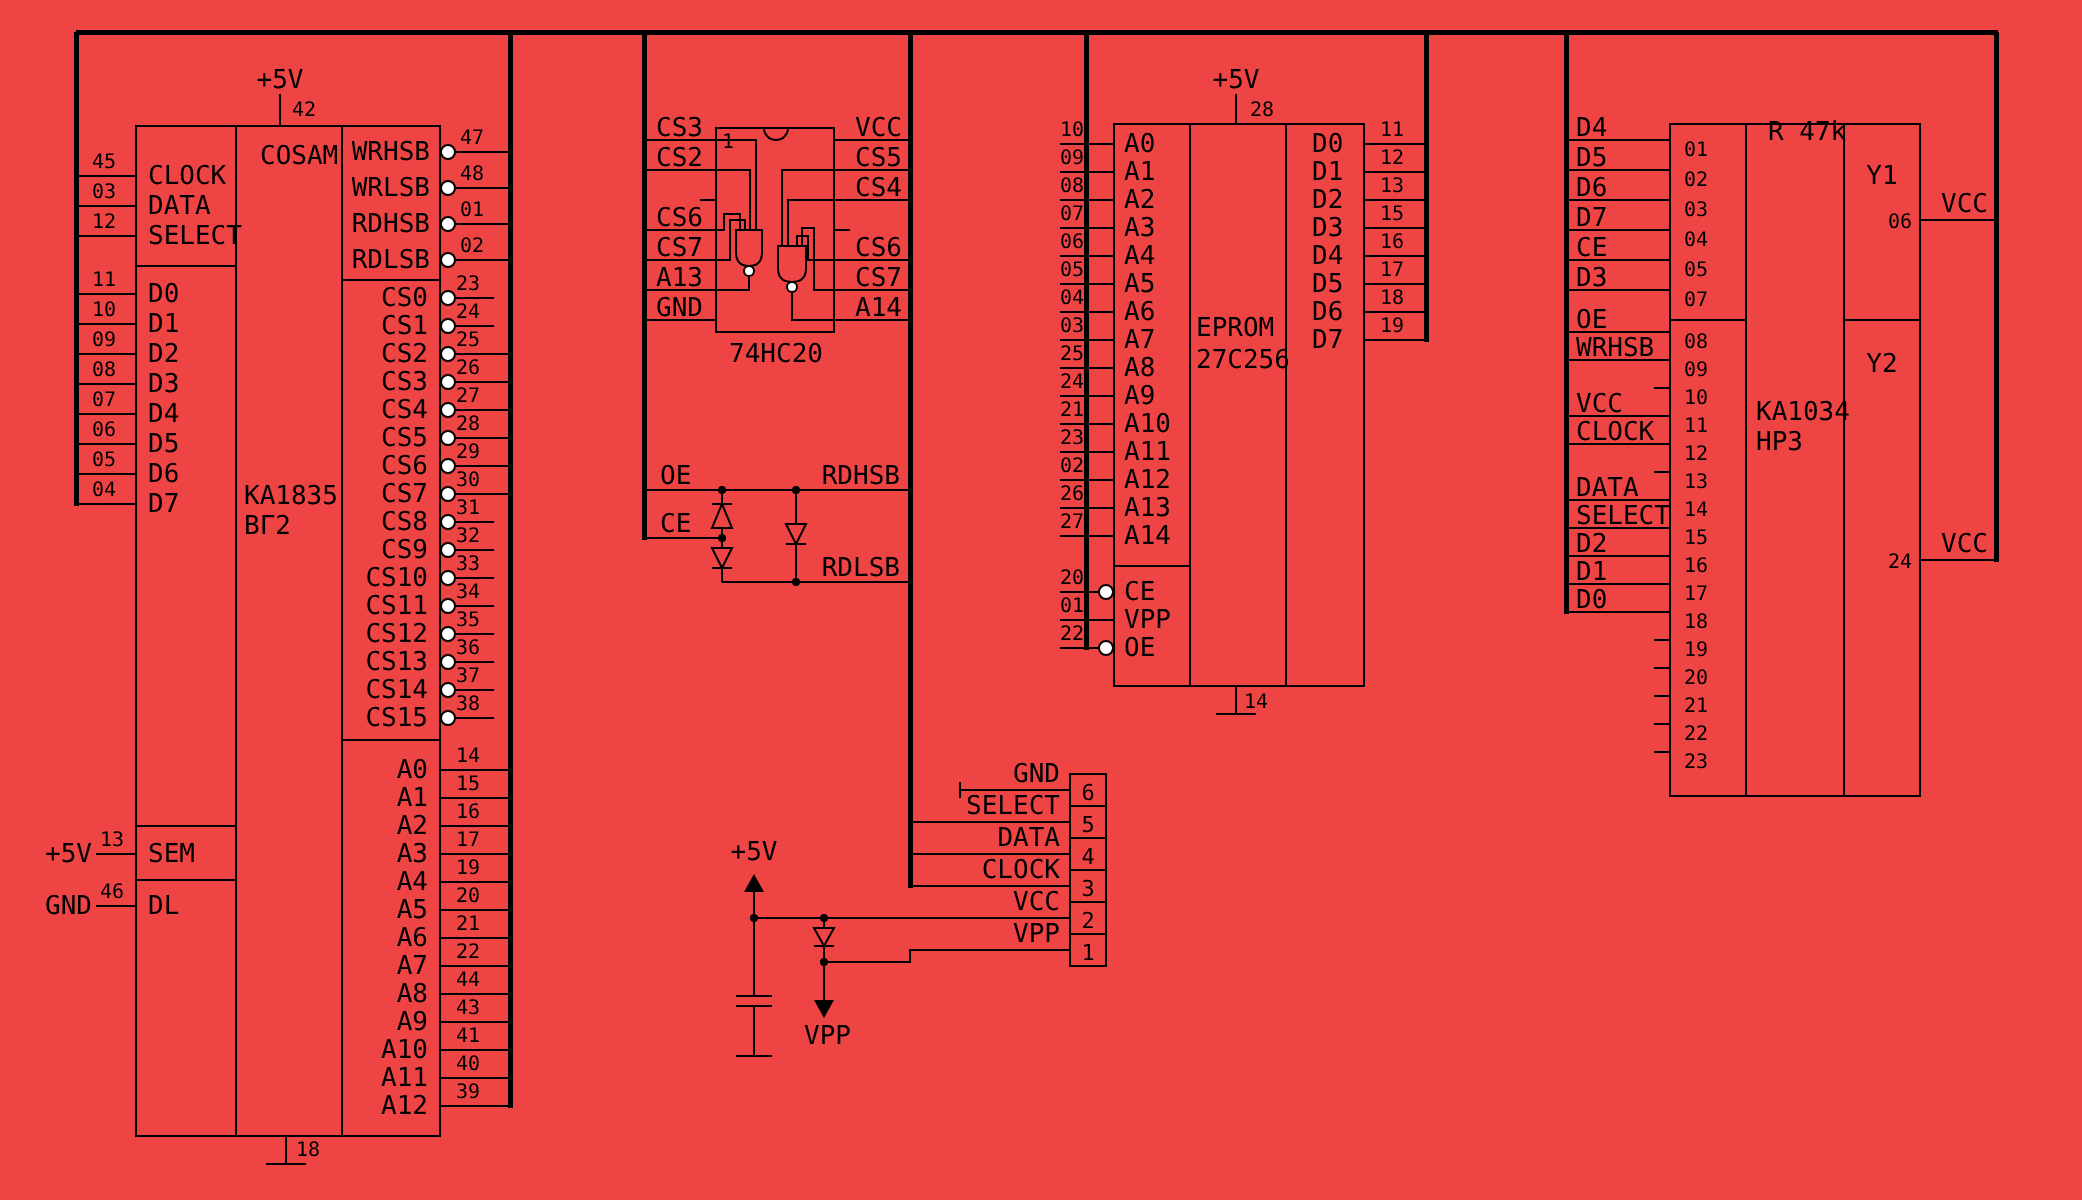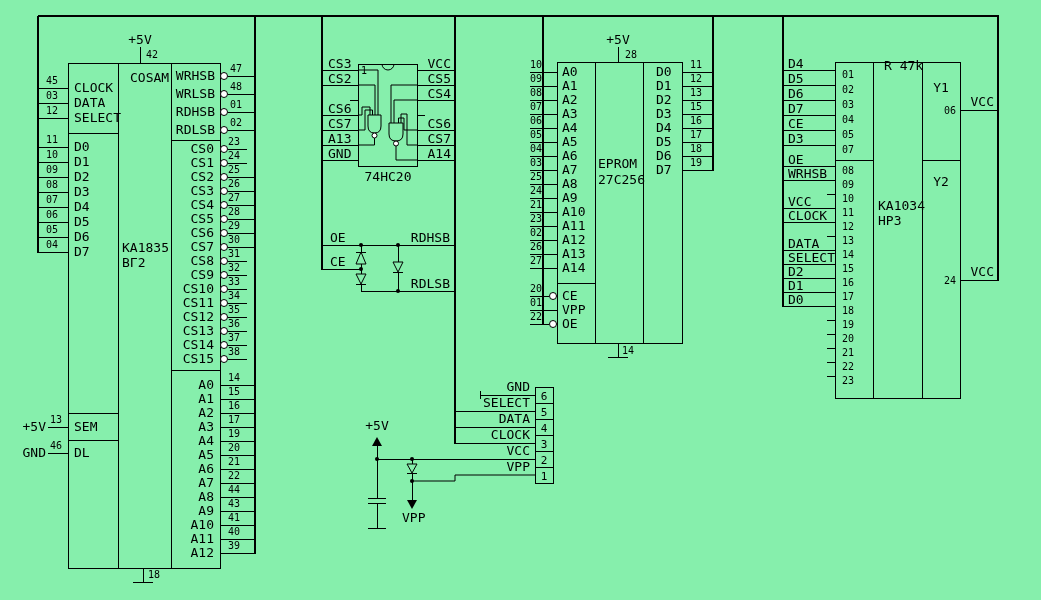--- a/index.html
+++ b/index.html
@@ -1,16 +1,16 @@
 <!DOCTYPE html>
 <html><head>
 <meta charset="utf-8">
 <style>
   html,body{margin:0;padding:0;background:#ffffff;}
-  #stage{position:relative;width:1041px;height:600px;background:#86efac;overflow:hidden;}
+  #stage{position:relative;width:1041px;height:600px;background:#ef4444;overflow:hidden;}
   svg{display:block;}
   text{font-family:"DejaVu Sans Mono","Liberation Mono",monospace;fill:#000000;}
 </style>
 </head>
 <body>
 
 <div id="stage">
   <svg id="schematic" width="1041" height="600" viewBox="0 0 1041 600" xmlns="http://www.w3.org/2000/svg">
       <g>
         <line x1="38" y1="16" x2="999" y2="16" stroke="#000000" stroke-width="2.5" shape-rendering="crispEdges"></line>

